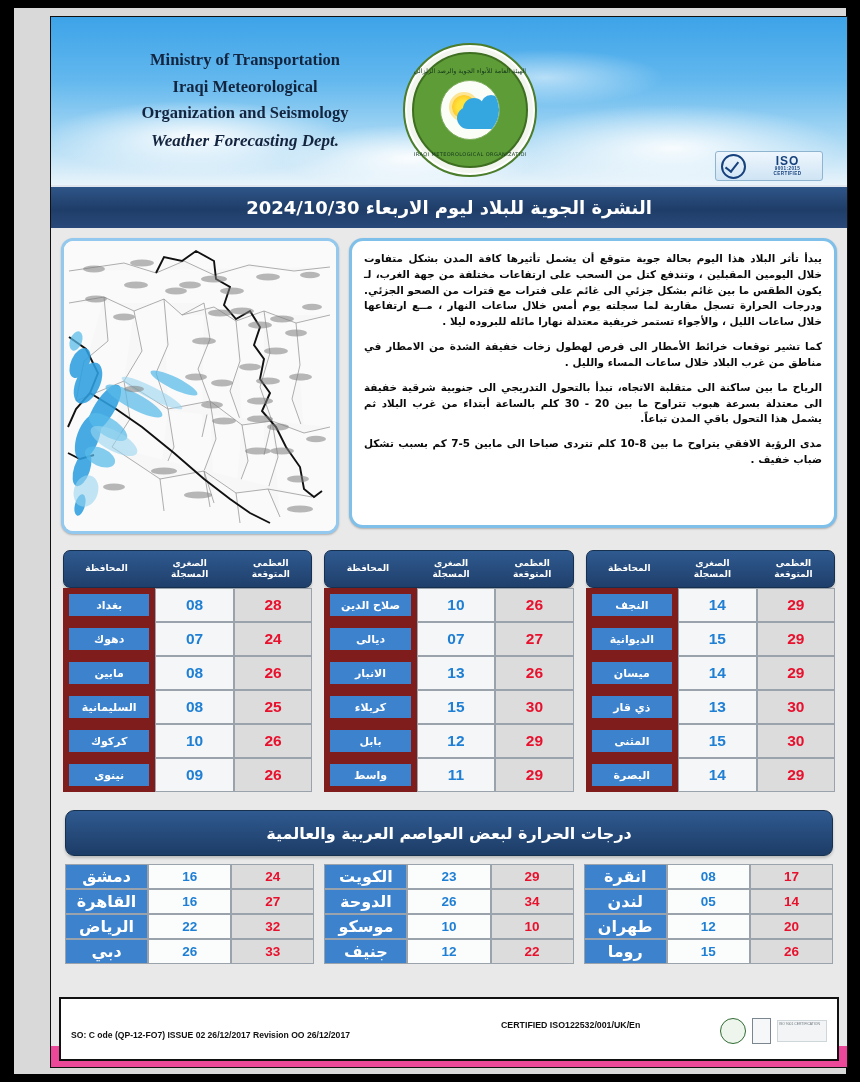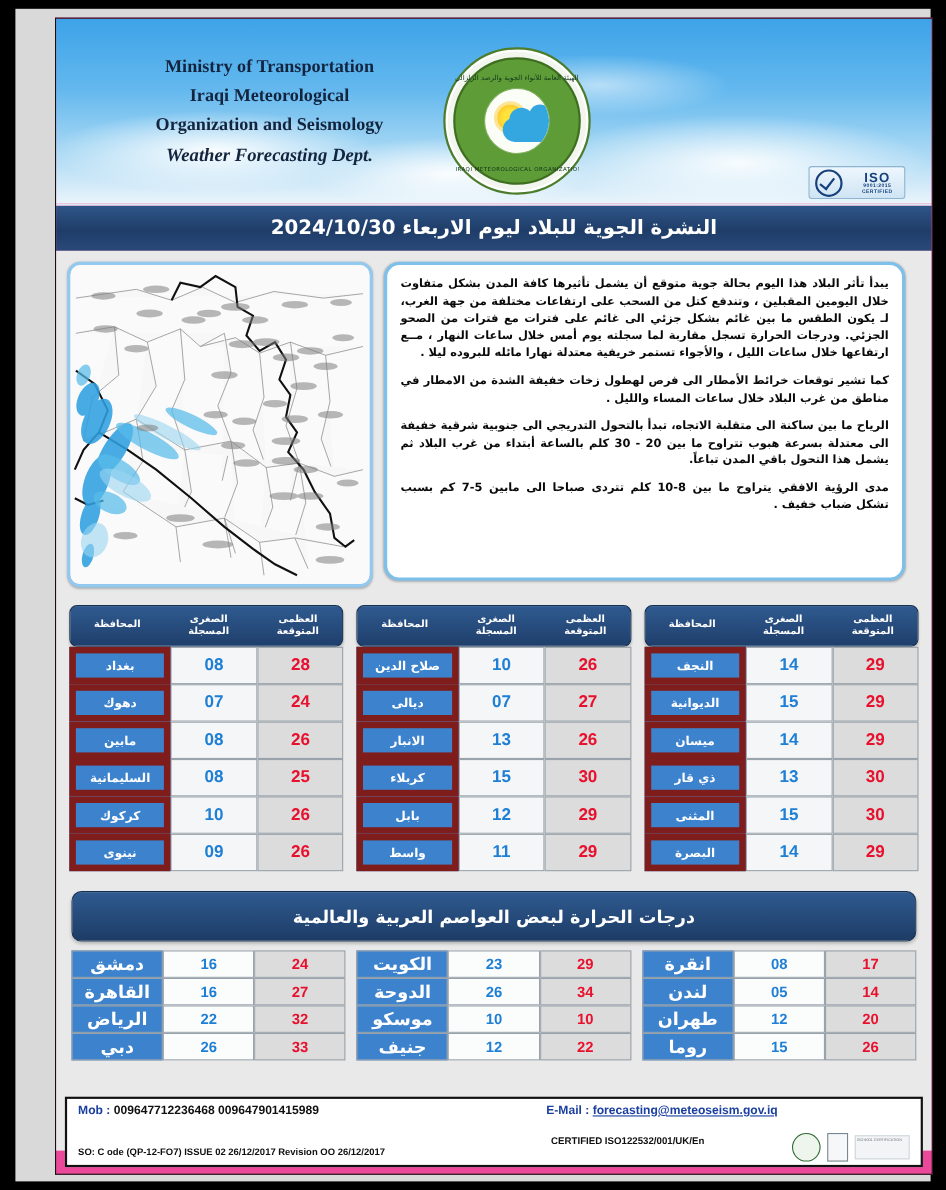--- a/index.html
+++ b/index.html
@@ -87,21 +87,21 @@
   .logo-cloud:after{left:24px;top:-12px;width:20px;height:20px;}
   .logo-arc-top,.logo-arc-bot{
     position:absolute;left:0;right:0;
     color:#12351a;font-size:6.4px;font-family:"DejaVu Sans",sans-serif;
     direction:rtl;white-space:nowrap;overflow:hidden;
   }
   .logo-arc-top{top:13px;}
   .logo-arc-bot{bottom:9px;direction:ltr;font-size:5px;letter-spacing:.4px;}
   .iso-badge{
     position:absolute; right:24px; top:134px;
-    width:88px; height:30px; border-radius:3px;
+    width:108px; height:30px; border-radius:3px;
     background:linear-gradient(#eef6fd,#cfe4f4);
     border:1px solid #8fb4d0;
     display:flex; align-items:center; gap:12px; padding:0 5px;
     box-sizing:border-box;
     justify-content:flex-end;
   }
   .iso-mark{
     width:21px;height:21px;border-radius:50%;
     border:2px solid #16417d;position:relative;flex:none;
   }
@@ -122,21 +122,21 @@
     direction:rtl;
   }
   .titlebar span{
     color:#ffffff;font-family:"DejaVu Sans",sans-serif;
     font-weight:bold;font-size:18px;letter-spacing:.3px;
   }
 
   
   .body{position:relative;background:#e9e9e9;padding:6px 0 0 0;min-height:812px;}
 
-  .row-top{display:flex;gap:10px;padding:4px 24px 0 10px;box-sizing:border-box;}
+  .row-top{display:flex;gap:10px;padding:4px 10px 0 10px;box-sizing:border-box;}
 
   
   .mapbox{
     width:272px;height:290px;flex:none;
     border:3px solid #93c9ee;border-radius:12px;
     background:#fbfbfb;position:relative;overflow:hidden;
     box-shadow:0 1px 2px rgba(0,0,0,.25);
   }
   .map-svg{position:absolute;inset:0;width:100%;height:100%;}
 
@@ -630,30 +630,20 @@
         <div class="crow">
           <div class="cmx">33</div>
           <div class="cmn">26</div>
           <div class="cname">دبي</div>
         </div>
       </div>
     </div>
   </div>
 
   <div class="footer">
-    <div class="f-line1">
-      <div class="f-mob">
-        <b class="lbl">Mob :</b>
-        <span>009647712236468   009647901415989</span>
-      </div>
-      <div class="f-mail">
-        <span>E-Mail :</span>
-        <a href="#">forecasting@meteoseism.gov.iq</a>
-      </div>
-    </div>
     <div class="f-line2">
       <div class="f-cert">CERTIFIED ISO122532/001/UK/En</div>
       <div class="f-so">SO:    C ode (QP-12-FO7)   ISSUE 02   26/12/2017  Revision   OO   26/12/2017</div>
       <div class="f-seals">
         <div class="seal1"></div>
         <div class="seal2"></div>
         <div class="seal3">ISO 9001 CERTIFICATION</div>
       </div>
     </div>
   </div>

